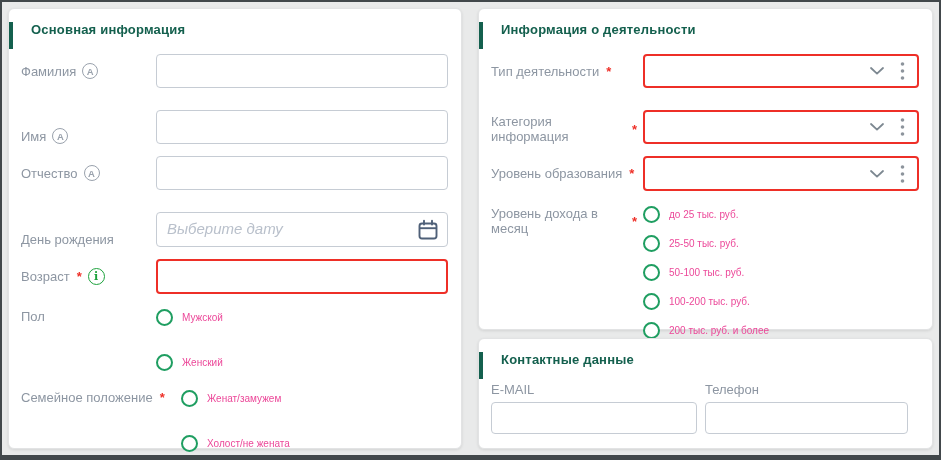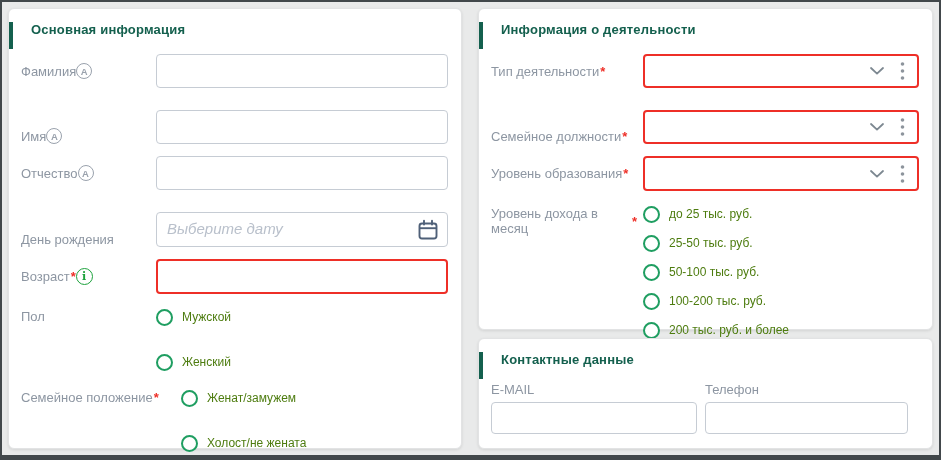--- a/index.html
+++ b/index.html
@@ -38,21 +38,21 @@
     height: 40px;
   }
 
   .row {
     display: flex; align-items: center;
     padding: 0 13px 0 12px;
   }
   .row.top-align { align-items: flex-start; }
 
   .label-col {
-    flex: none; display: flex; align-items: center; 
+    flex: none; display: flex; align-items: center; gap: 6px;
     width: 135px; padding-right: 6px;
   }
   .card-activity .label-col { width: 152px; }
   .top-align .label-col { padding-top: 3px; }
 
   .f-label { font-size: 13px; color: #8d96a2; }
   .req { color: #ee2f27; font-size: 13px; font-weight: 700; margin-left: 1px; }
 
   .ctrl-col { flex: 1; min-width: 0; }
 
@@ -91,21 +91,21 @@
     font-family: "DejaVu Serif", serif;
   }
 
   .radio-group { display: flex; flex-direction: column; gap: 23px; }
   .radio-group.income { gap: 7px; }
   .radio-line { display: flex; align-items: center; gap: 9px; height: 22px; cursor: pointer; }
   .radio-circle {
     width: 17px; height: 17px; flex: none;
     border: 2px solid #1f9e61; border-radius: 50%; background: #fff;
   }
-  .radio-text { font-size: 12px; color: #4d7c0f; }
+  .radio-text { font-size: 10px; color: #ec4899; }
 
   .select-box {
     height: 34px; width: 100%;
     border: 2px solid #ee2f27; border-radius: 4px;
     background: #fff;
     display: flex; align-items: center; justify-content: flex-end;
     gap: 16px; padding-right: 12px;
     cursor: pointer;
   }
   .chevron-icon, .kebab-icon { display: inline-flex; }
@@ -270,21 +270,21 @@
                 <circle cx="2.5" cy="10" r="1.8" fill="#8d949c"></circle>
                 <circle cx="2.5" cy="17" r="1.8" fill="#8d949c"></circle>
             </svg>
           </span>
         </div>
       </div>
     </div>
 
     <div class="row mt13">
       <div class="label-col">
-        <span class="f-label">Семейное должности</span>
+        <span class="f-label">Категория информация</span>
         <span class="req">*</span>
       </div>
       <div class="ctrl-col">
         <div class="select-box">
           <span class="chevron-icon">
             <svg width="14" height="8" viewBox="0 0 14 8" fill="none">
               <polyline points="1,1 7,6.6 13,1" stroke="#7d8891" stroke-width="1.8" stroke-linecap="round" stroke-linejoin="round"></polyline>
             </svg>
           </span>
           <span class="kebab-icon">

